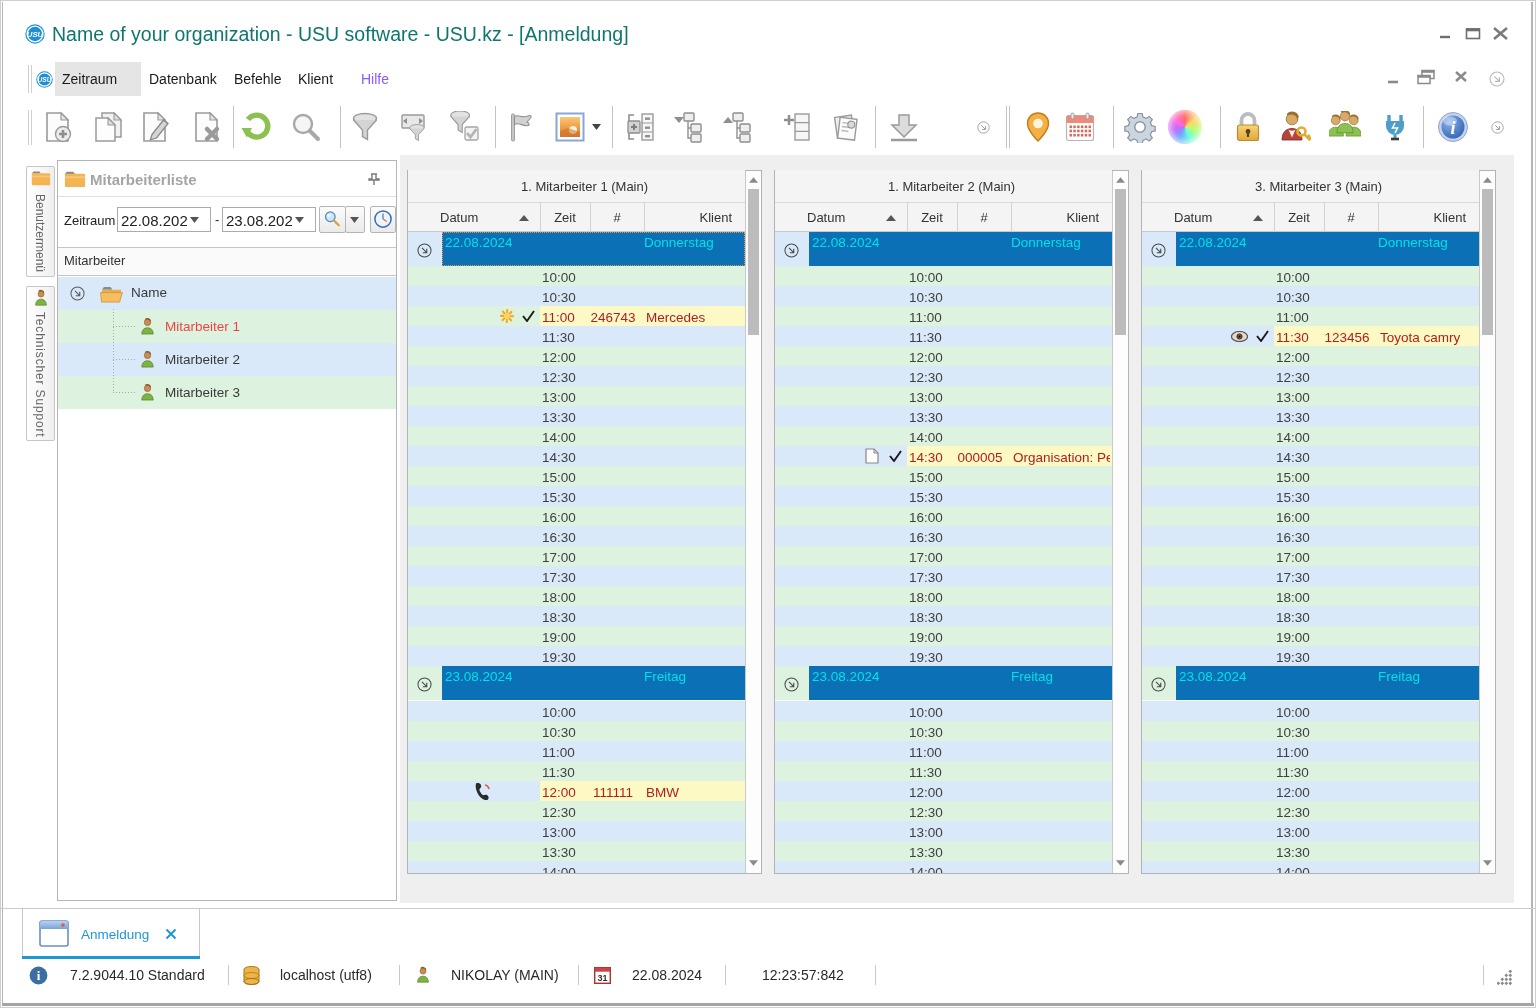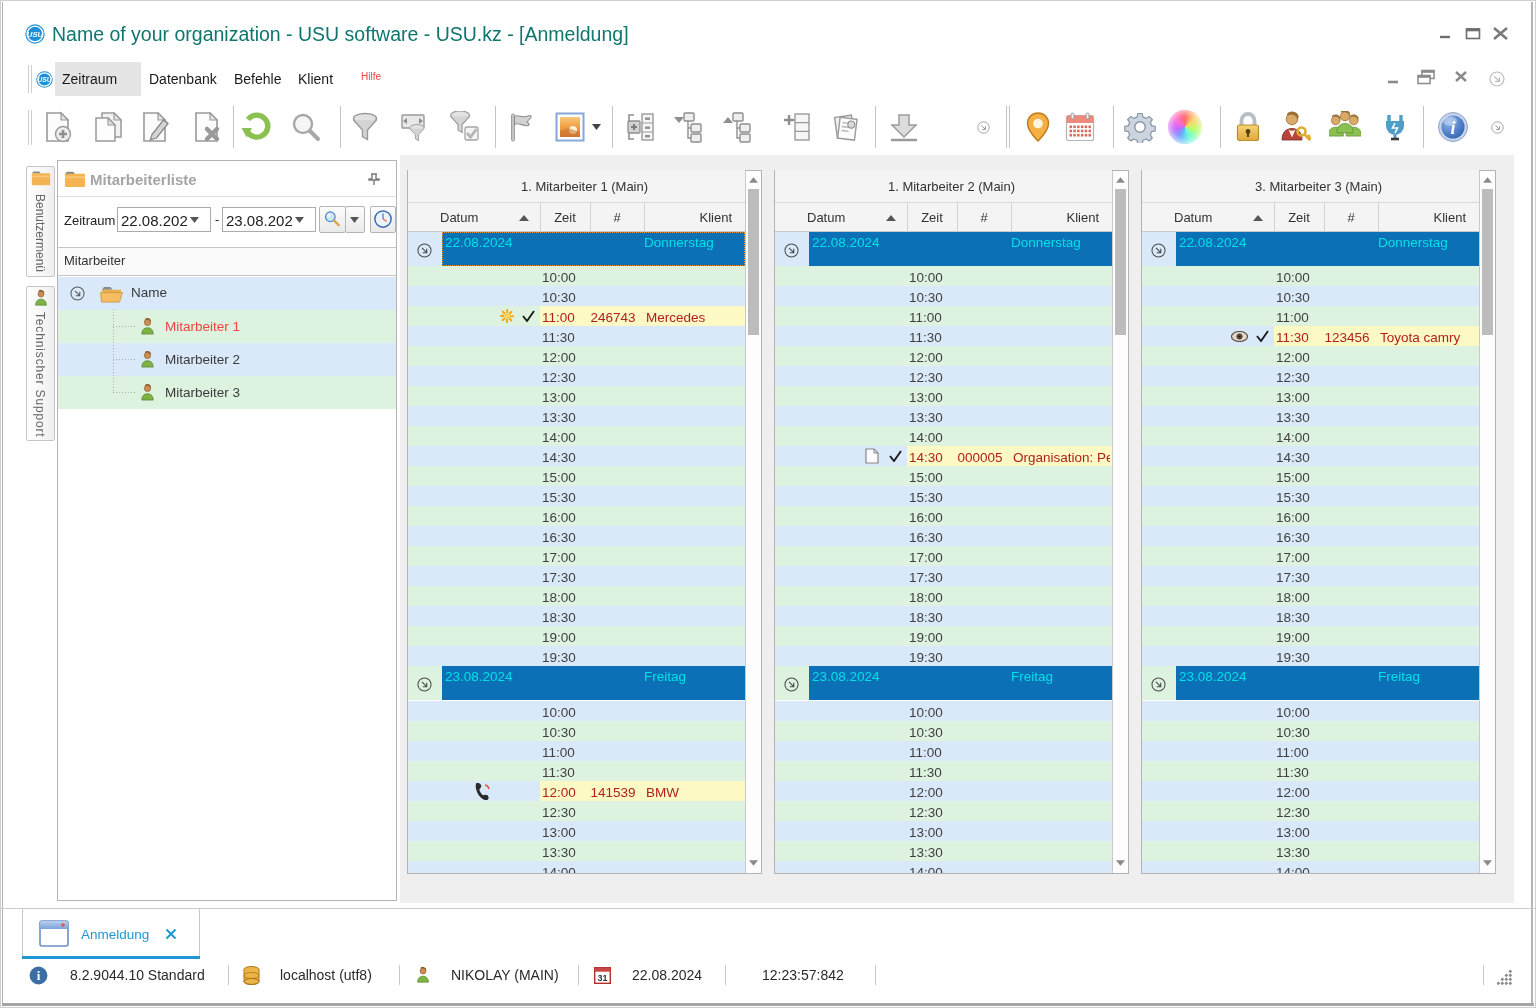--- a/index.html
+++ b/index.html
@@ -26,21 +26,21 @@
 <svg width="17" height="17" viewBox="0 0 32 32" style="position:absolute;left:36px;top:71px">
     <circle cx="16" cy="16" r="15.5" fill="#1e8fd5"></circle>
     <circle cx="16" cy="16" r="12.6" fill="none" stroke="#fff" stroke-width="2.2"></circle>
     <text x="16" y="20.5" text-anchor="middle" font-family="Liberation Sans" font-weight="bold" font-style="italic" font-size="12.5" fill="#fff">USU</text>
   </svg>
 <div class="abs" style="left:55px;top:62px;width:86px;height:34px;background:#e5e5e5"></div>
 <div class="txt" style="left:62px;top:71px;font-size:14px;color:#1a1a1a">Zeitraum</div>
 <div class="txt" style="left:149px;top:71px;font-size:14px;color:#1a1a1a">Datenbank</div>
 <div class="txt" style="left:234px;top:71px;font-size:14px;color:#1a1a1a">Befehle</div>
 <div class="txt" style="left:298px;top:71px;font-size:14px;color:#1a1a1a">Klient</div>
-<div class="txt" style="left:361px;top:71px;font-size:10px;color:#ef4444">Hilfe</div>
+<div class="txt" style="left:361px;top:71px;font-size:14px;color:#8b5cf6">Hilfe</div>
 <svg width="130" height="20" viewBox="0 0 130 20" style="position:absolute;left:1380px;top:66px">
     <path d="M8,16 h10" stroke="#8a8a8a" stroke-width="2.6"></path>
     <rect x="42" y="4.5" width="12" height="8" fill="#fff" stroke="#8a8a8a" stroke-width="1.5"></rect>
     <path d="M41.5,5.5 h13" stroke="#8a8a8a" stroke-width="2.6"></path>
     <rect x="38" y="9.5" width="12" height="8" fill="#fff" stroke="#8a8a8a" stroke-width="1.5"></rect>
     <path d="M37.5,10.5 h13" stroke="#8a8a8a" stroke-width="2.6"></path>
     <path d="M76,6 l10,9 M86,6 l-10,9" stroke="#8a8a8a" stroke-width="2.4"></path>
   </svg>
 <svg width="16" height="16" viewBox="0 0 16 16" style="position:absolute;left:1489px;top:71px">
     <circle cx="8" cy="8" r="7" fill="none" stroke="#b9b9b9" stroke-width="1.1"></circle>
@@ -846,21 +846,21 @@
     <div class="txt" style="left:134px;top:473px;font-size:13.5px;color:#404040">10:00</div>
     <div class="abs" style="left:0;top:489px;width:337px;height:20px;background:#ddf3df"></div>
     <div class="txt" style="left:134px;top:493px;font-size:13.5px;color:#404040">10:30</div>
     <div class="abs" style="left:0;top:509px;width:337px;height:20px;background:#d9e9fa"></div>
     <div class="txt" style="left:134px;top:513px;font-size:13.5px;color:#404040">11:00</div>
     <div class="abs" style="left:0;top:529px;width:337px;height:20px;background:#ddf3df"></div>
     <div class="txt" style="left:134px;top:533px;font-size:13.5px;color:#404040">11:30</div>
     <div class="abs" style="left:0;top:549px;width:337px;height:20px;background:#d9e9fa"></div>
     <div class="abs" style="left:132px;top:549px;width:205px;height:20px;background:#fcf9c5"></div>
     <div class="txt" style="left:134px;top:553px;font-size:13.5px;color:#b02020">12:00</div>
-    <div class="txt" style="left:178px;top:553px;width:54px;text-align:center;font-size:13.5px;color:#b02020">141539</div>
+    <div class="txt" style="left:178px;top:553px;width:54px;text-align:center;font-size:13.5px;color:#b02020">111111</div>
     <div class="txt" style="left:238px;top:553px;width:97px;overflow:hidden;font-size:13.5px;color:#b02020">BMW</div>
     <svg width="17" height="17" viewBox="0 0 17 17" style="position:absolute;left:66px;top:551px">
       <path d="M3,1 C5,1 7,3 6,5 L5,7 C6,9 8,11 10,12 L12,11 C14,10 16,12 16,14 L15,16 C12,17 7,15 4,11 C1,7 0,3 1,1 Z" fill="#2a2a2a" transform="rotate(12 8 8)"></path>
       <path d="M11,2 a5,5 0 0 1 4,4" fill="none" stroke="#e05a3a" stroke-width="1.6"></path>
     </svg>
     <div class="abs" style="left:0;top:569px;width:337px;height:20px;background:#ddf3df"></div>
     <div class="txt" style="left:134px;top:573px;font-size:13.5px;color:#404040">12:30</div>
     <div class="abs" style="left:0;top:589px;width:337px;height:20px;background:#d9e9fa"></div>
     <div class="txt" style="left:134px;top:593px;font-size:13.5px;color:#404040">13:00</div>
     <div class="abs" style="left:0;top:609px;width:337px;height:20px;background:#ddf3df"></div>
@@ -1110,21 +1110,21 @@
     </defs>
   </svg>
 <div class="txt" style="left:81px;top:927px;font-size:13.5px;color:#1e97d4">Anmeldung</div>
 <svg width="12" height="12" viewBox="0 0 12 12" style="position:absolute;left:165px;top:928px">
     <path d="M1.5,1.5 l9,9 M10.5,1.5 l-9,9" stroke="#1e97d4" stroke-width="2"></path>
   </svg>
 <svg width="19" height="19" viewBox="0 0 32 32" style="position:absolute;left:29px;top:966px">
     <circle cx="16" cy="16" r="15" fill="#3a6ea5"></circle>
     <text x="16" y="24" text-anchor="middle" font-family="Liberation Serif" font-size="22" font-weight="bold" fill="#fff">i</text>
   </svg>
-<div class="txt" style="left:70px;top:967px;font-size:14px;color:#2a2a2a">8.2.9044.10 Standard</div>
+<div class="txt" style="left:70px;top:967px;font-size:14px;color:#2a2a2a">7.2.9044.10 Standard</div>
 <div class="abs" style="left:228px;top:965px;width:1px;height:20px;background:#c9c9c9"></div>
 <svg width="17" height="19" viewBox="0 0 17 19" style="position:absolute;left:243px;top:966px">
     <ellipse cx="8.5" cy="3.5" rx="7.5" ry="3" fill="#eeb44a" stroke="#a8741a"></ellipse>
     <path d="M1,3.5 v12 a7.5,3 0 0 0 15,0 v-12" fill="#eeb44a" stroke="#a8741a"></path>
     <ellipse cx="8.5" cy="9.5" rx="7.5" ry="3" fill="none" stroke="#b8860b"></ellipse>
     <ellipse cx="8.5" cy="15.5" rx="7.5" ry="3" fill="none" stroke="#a8741a"></ellipse>
   </svg>
 <div class="txt" style="left:280px;top:967px;font-size:14px;color:#2a2a2a">localhost (utf8)</div>
 <div class="abs" style="left:399px;top:965px;width:1px;height:20px;background:#c9c9c9"></div>
 <svg width="18" height="18" viewBox="0 0 30 30" style="position:absolute;left:414px;top:966px">

